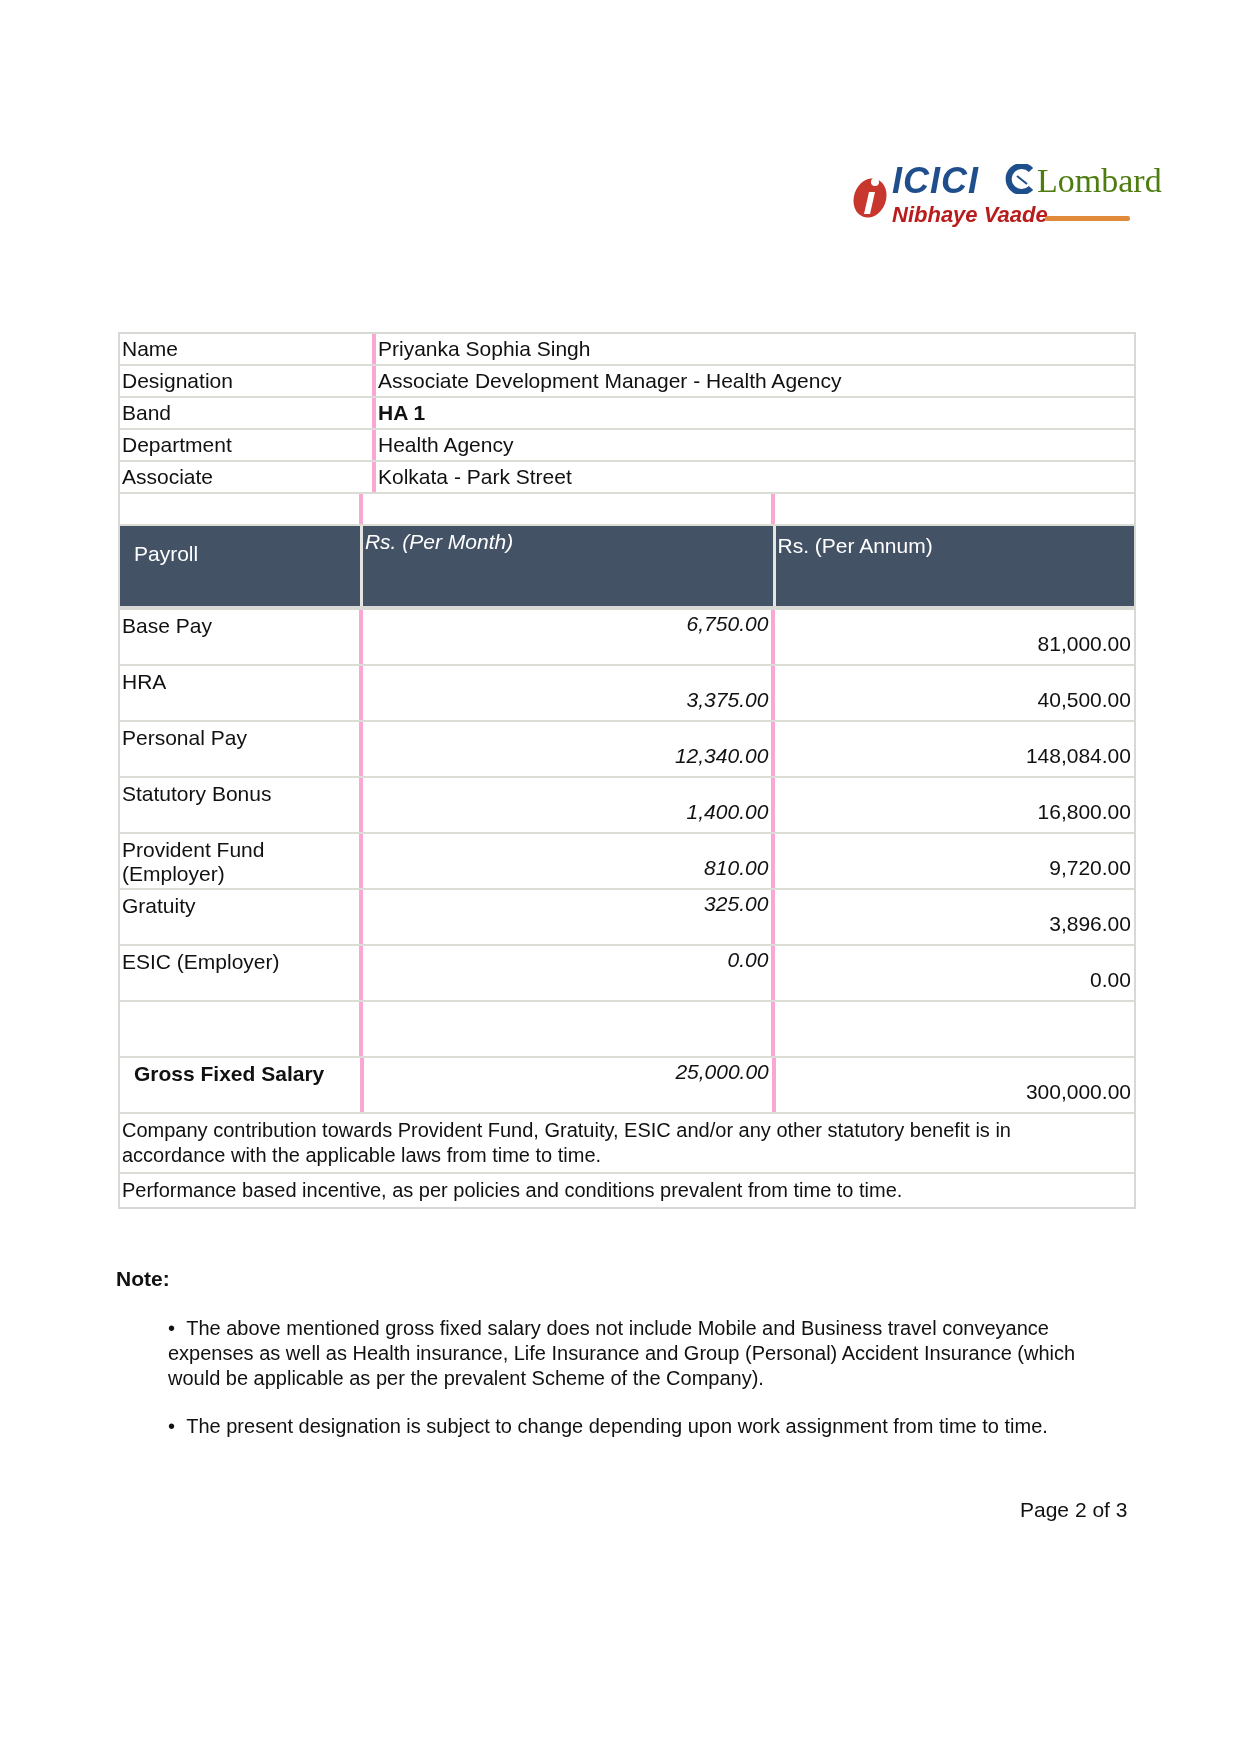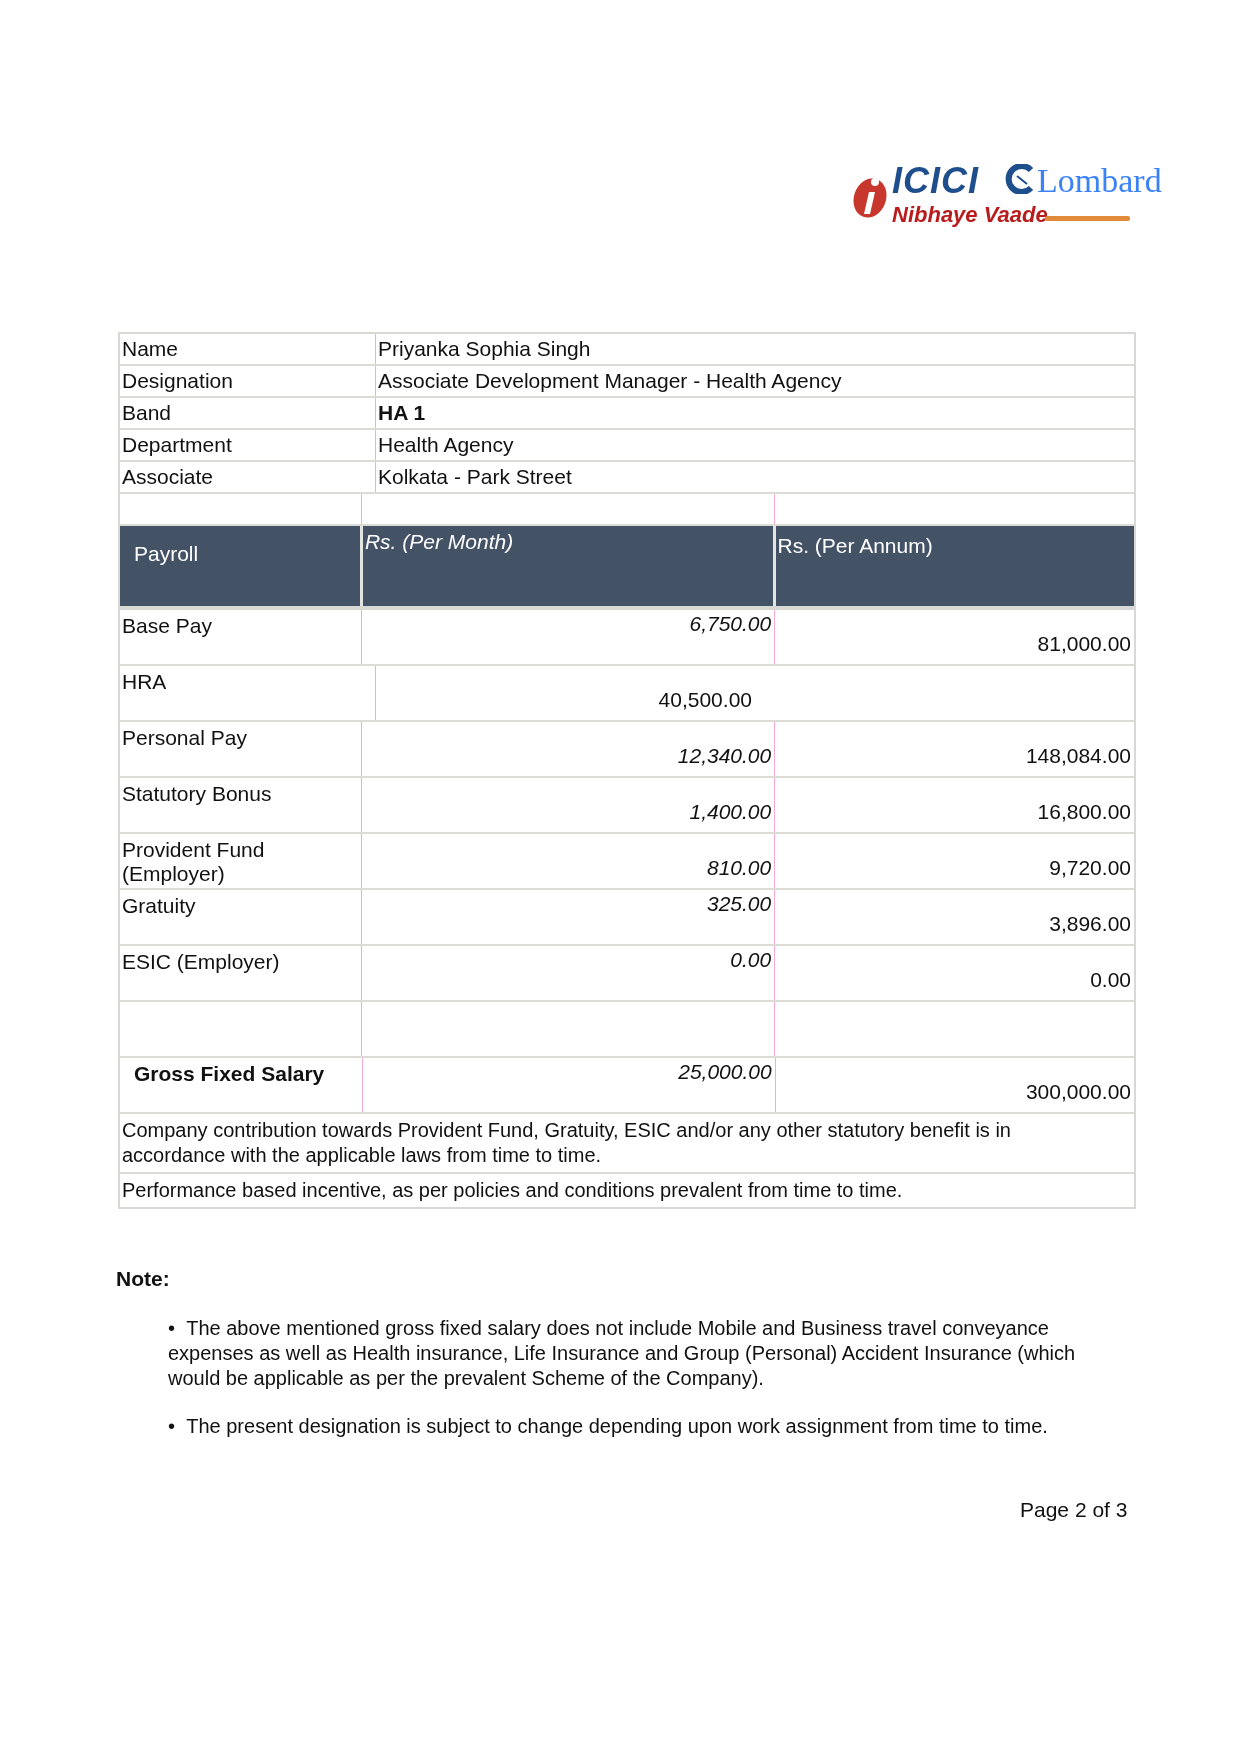--- a/index.html
+++ b/index.html
@@ -5,31 +5,31 @@
     html, body { margin: 0; padding: 0; background: #ffffff; }
     body { width: 1240px; height: 1753px; position: relative; overflow: hidden;
            font-family: "Liberation Sans", sans-serif; color: #111; }
 
     
     .logo { position: absolute; left: 850px; top: 160px; width: 285px; height: 75px; }
     .logo .mark { position: absolute; left: 0; top: 10px; width: 40px; height: 50px; }
     .logo .icici { position: absolute; left: 42px; top: 0px; font-size: 36px; font-weight: bold; font-style: italic;
                    color: #1f4e8c; letter-spacing: 1px; font-family: "Liberation Sans", sans-serif; }
     .logo .cmark { position: absolute; left: 155px; top: 4px; width: 30px; height: 30px; }
-    .logo .lombard { position: absolute; left: 187px; top: 2px; font-size: 34px; color: #3b82f6;
+    .logo .lombard { position: absolute; left: 187px; top: 2px; font-size: 34px; color: #4d7c0f;
                      font-family: "Liberation Serif", serif; }
     .logo .tagline { position: absolute; left: 42px; top: 42px; font-size: 22px; font-style: italic; font-weight: bold;
                      color: #b91c1c; font-family: "Liberation Sans", sans-serif; }
     .logo .tagbar { position: absolute; left: 195px; top: 56px; width: 85px; height: 5px; background: #e08a3a; border-radius: 2px; }
 
     
     .sheet { position: absolute; left: 118px; top: 332px; width: 1014px; border: 2px solid #d8d8d4; }
     .row { display: flex; border-bottom: 2px solid #dcdcd6; }
     .row:last-child { border-bottom: none; }
-    .cell { box-sizing: border-box; border-right: 1px solid #f9a8d4; font-size: 21px; padding: 2px 2px; }
+    .cell { box-sizing: border-box; border-right: 4px solid #f9a8d4; font-size: 21px; padding: 2px 2px; }
     .cell:last-child { border-right: none; }
     .c1 { width: 256px; }
     .c2 { width: 436px; font-style: italic; }
     .c3 { width: 379px; }
     .wide { width: 754px; }
     .full { width: 1010px; }
     .info-row { height: 30px; }
     .info-row .cell { line-height: 26px; }
     .bold { font-weight: bold; }
     .spacer-row { height: 30px; }
@@ -113,20 +113,23 @@
     <div class="cell c1 lbl">Base Pay</div>
     <div class="cell c2">
         <span class="num top">6,750.00</span>
       </div>
     <div class="cell c3">
         <span class="num low">81,000.00</span>
       </div>
   </div>
   <div class="row pay-row">
     <div class="cell c1 lbl">HRA</div>
+    <div class="cell c2">
+        <span class="num low">3,375.00</span>
+      </div>
     <div class="cell c3">
         <span class="num low">40,500.00</span>
       </div>
   </div>
   <div class="row pay-row">
     <div class="cell c1 lbl">Personal Pay</div>
     <div class="cell c2">
         <span class="num low">12,340.00</span>
       </div>
     <div class="cell c3">

